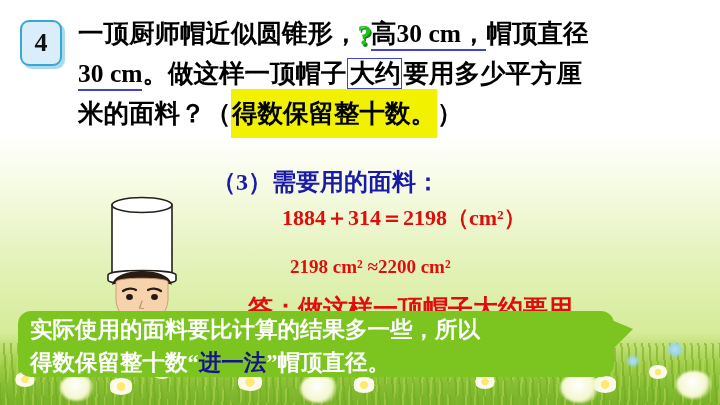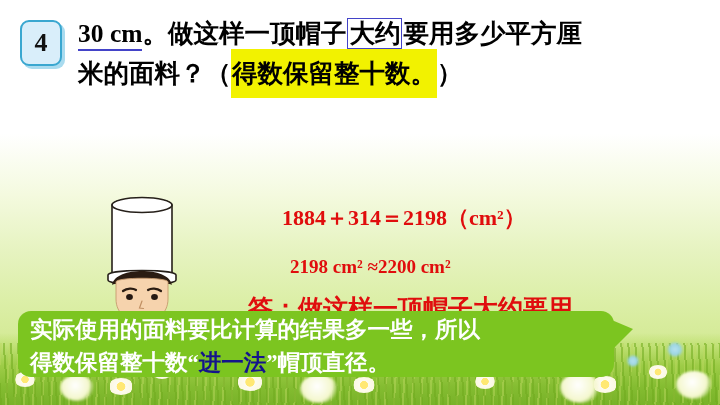--- a/index.html
+++ b/index.html
@@ -213,27 +213,31 @@
     <div class="blossom" style="left:676px; bottom:6px;  width:36px; height:28px;"></div>
     <div class="bluepetal" style="left:456px; bottom:44px; width:16px; height:14px;"></div>
     <div class="bluepetal" style="left:666px; bottom:48px; width:18px; height:15px;"></div>
     <div class="bluepetal" style="left:626px; bottom:38px; width:14px; height:12px;"></div>
   </div>
 
   <div class="q-badge">4</div>
 
   <div class="problem">
     <span class="ln">
+      <span>一顶厨师帽近似圆锥形，</span><span class="qmark">?</span><span class="u-blue">高30 cm，</span><span>帽顶直径</span>
+    </span>
+    <span class="ln">
       <span class="u-blue">30 cm</span><span>。做这样一顶帽子</span><span class="boxed">大约</span><span>要用多少平方厘</span>
     </span>
     <span class="ln">
       <span>米的面料？（</span><span class="hl-yellow">得数保留整十数。</span><span>）</span>
     </span>
   </div>
 
+  <div class="sub-head">（3）需要用的面料：</div>
 
   <div class="calc calc-1">1884＋314＝2198（cm²）</div>
   <div class="calc calc-2">2198 cm² ≈2200 cm²</div>
   <div class="calc calc-3">答：做这样一顶帽子大约要用</div>
 
   <svg class="chef" viewBox="0 0 120 140">
 
     <path d="M30 22 C30 14, 90 14, 90 22 L90 92 C90 100, 30 100, 30 92 Z" fill="#ffffff" stroke="#26201a" stroke-width="1.6"></path>
     <ellipse cx="60" cy="22" rx="30" ry="7.5" fill="#ffffff" stroke="#26201a" stroke-width="1.6"></ellipse>
 

